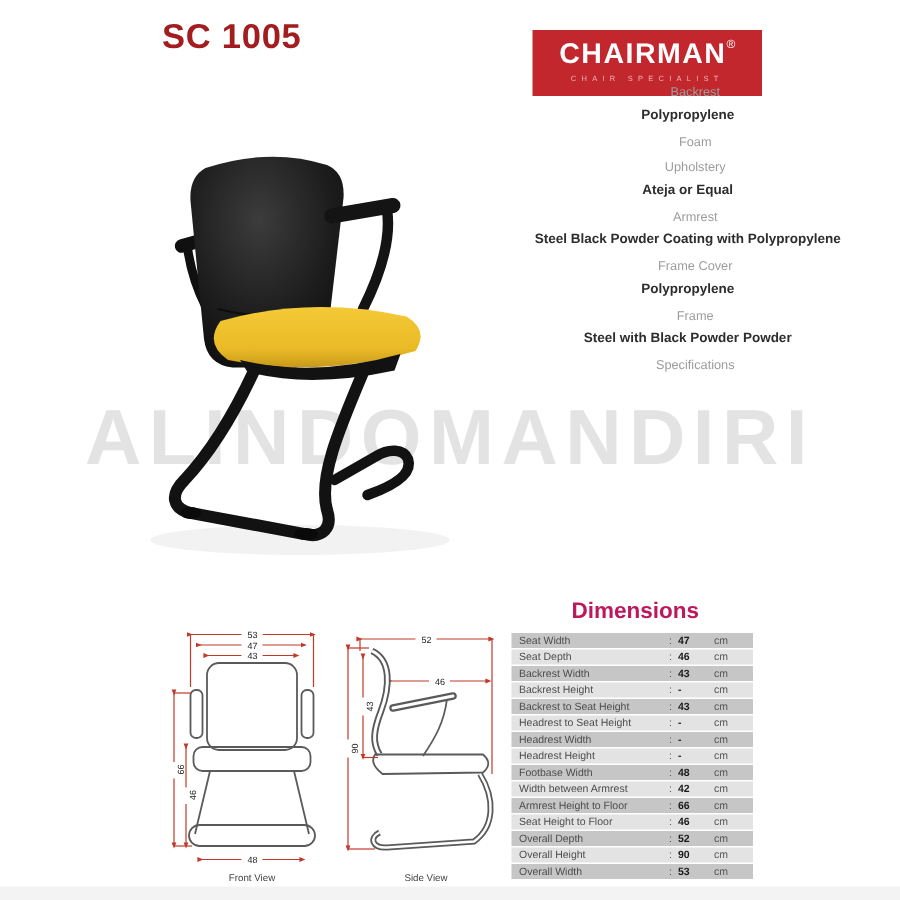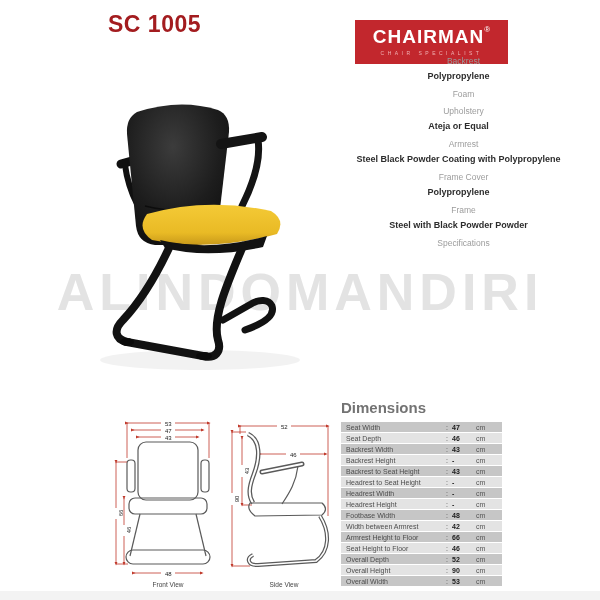--- a/index.html
+++ b/index.html
@@ -30,21 +30,21 @@
   
   .chair-photo { position:absolute; left:55px; top:78px; z-index:1; }
   
   .specs { position:absolute; left:341px; top:56px; width:245px; z-index:2; }
   .specs-title { font-size:22px; font-weight:600; color:#121212; margin-bottom:10px; letter-spacing:0.2px; }
   .spec-item { margin-bottom:5px; }
   .spec-label { font-size:8.5px; color:#9c9c9c; line-height:1.4;text-align:center; }
   .spec-value { font-size:9px; font-weight:bold; color:#2d2d2d; line-height:1.8; max-width:235px;text-align:center; }
   
   .dims { position:absolute; left:341px; top:399px; width:161px; z-index:2; }
-  .dims-title { font-size:15px; font-weight:600; color:#737373; margin-bottom:6px; }
+  .dims-title { font-size:15px; font-weight:600; color:#be185d; margin-bottom:6px;margin-left:40px; }
   .dim-row {
     display:flex; align-items:center; height:10px; margin-bottom:1px;
     font-size:7px; color:#4d4d4d;
   }
   .dim-row:nth-child(odd) { background:#c6c6c6; }
   .dim-row:nth-child(even) { background:#e3e3e3; }
   .dim-label { flex:1; padding-left:5px; }
   .dim-colon { width:6px; text-align:center; color:#4d4d4d; }
   .dim-value { width:26px; font-weight:bold; color:#1a1a1a; padding-left:2px; }
   .dim-unit { width:26px; color:#555; }

